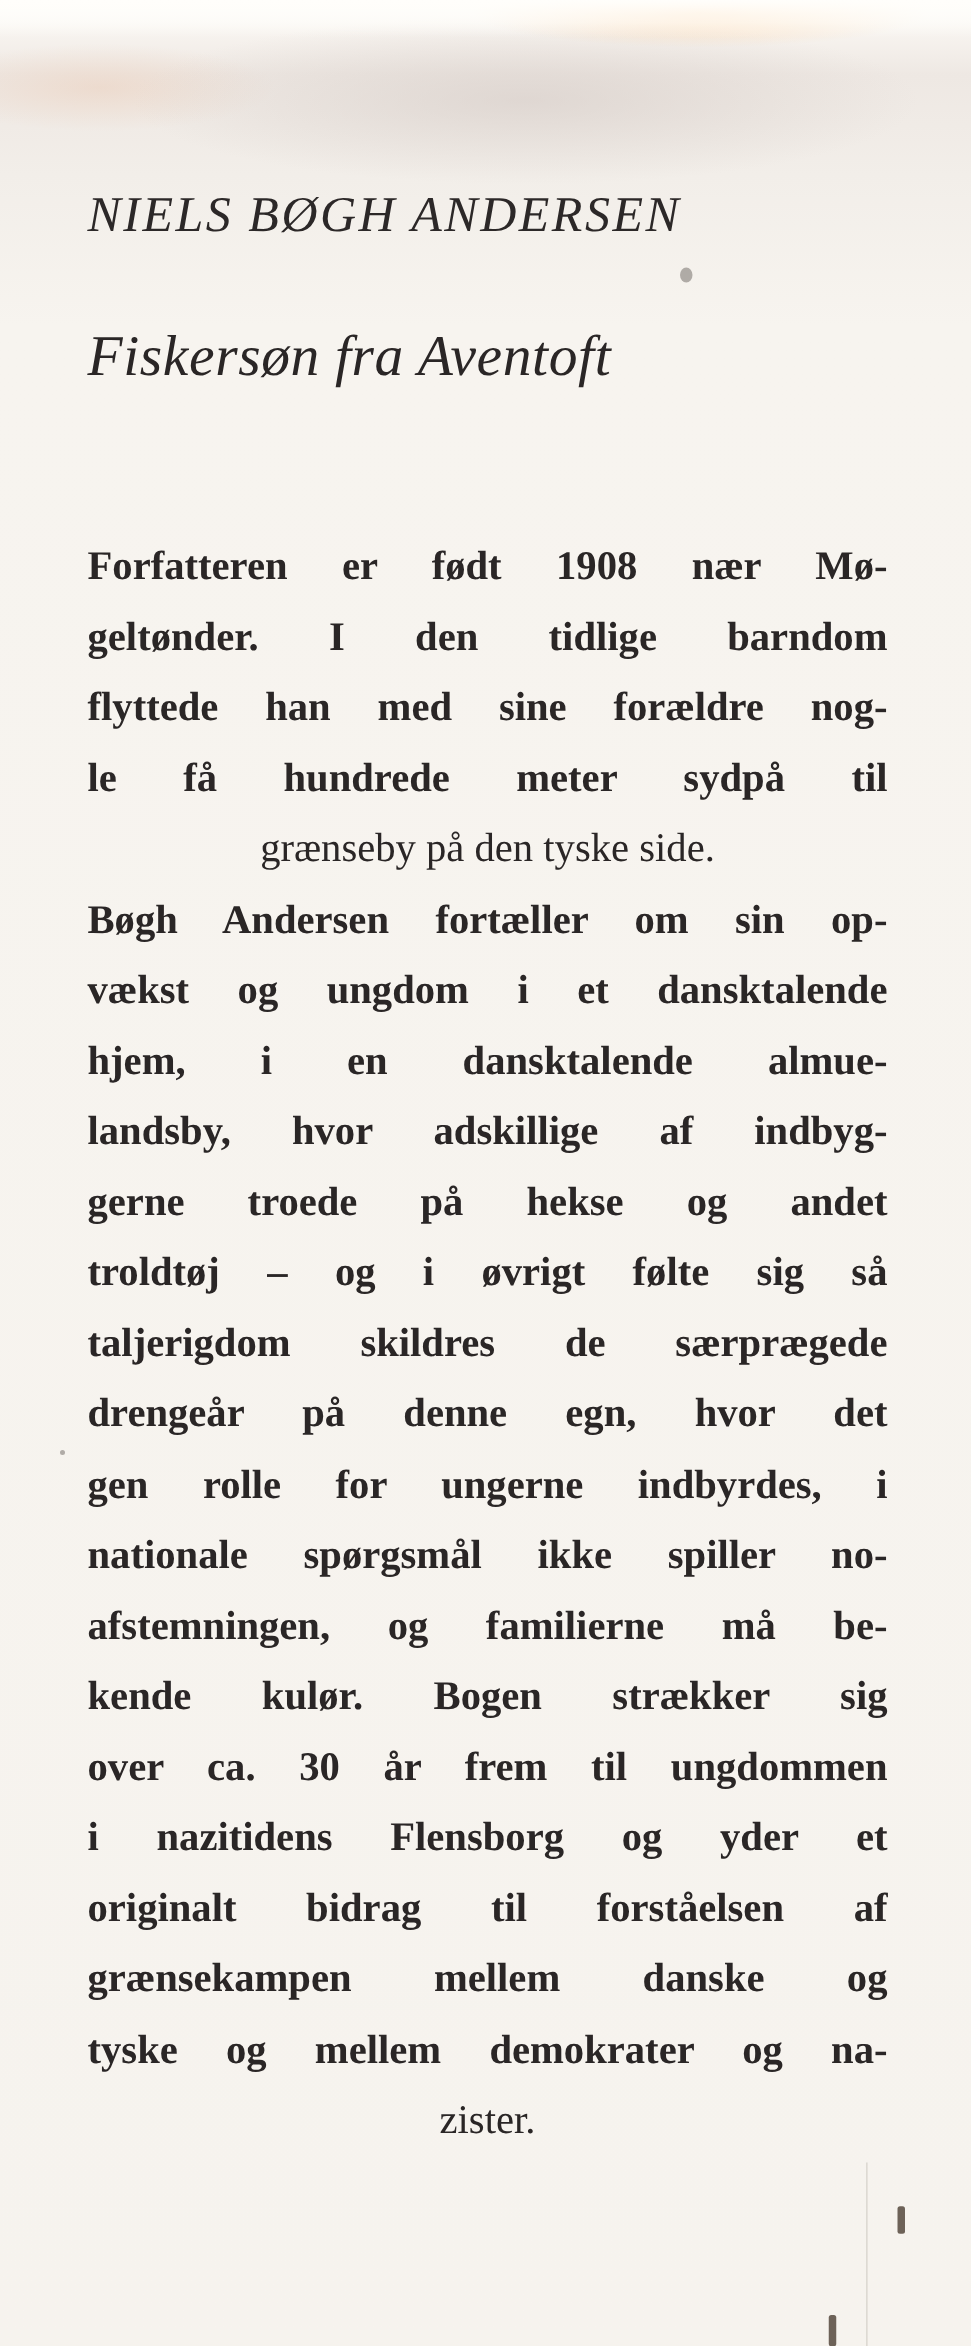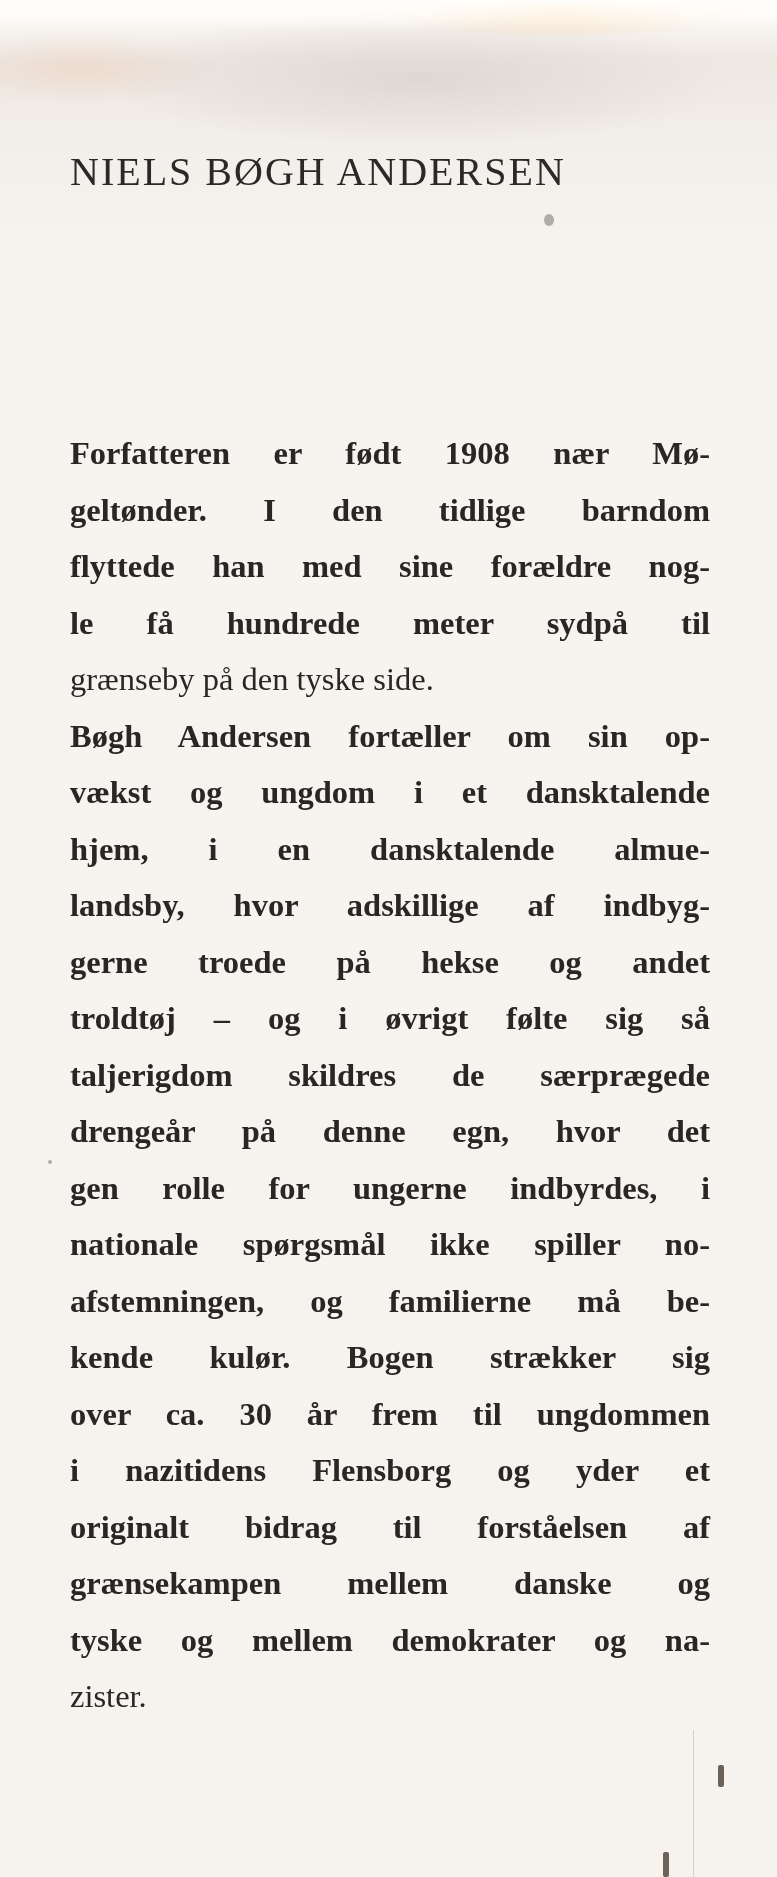--- a/index.html
+++ b/index.html
@@ -37,20 +37,21 @@
     }
     .author {
       position: absolute;
       left: 70px;
       top: 148px;
       font-size: 40px;
       letter-spacing: 2px;
       font-weight: normal;
       color: #2c2828;
       white-space: nowrap;
+      font-style: italic;
     }
     .title {
       position: absolute;
       left: 70px;
       top: 258px;
       font-size: 46px;
       font-style: italic;
       color: #2a2626;
       white-space: nowrap;
       letter-spacing: 0.5px;
@@ -61,20 +62,21 @@
       top: 425px;
       width: 640px;
       font-size: 32.5px;
       line-height: 56.5px;
       color: #2a2626;
     }
     .line {
       display: block;
       white-space: nowrap;
       height: 56.5px;
+      text-align: center;
     }
     .line.justify {
       text-align: justify;
       text-align-last: justify;
       white-space: normal;
       font-weight: bold;
     }
     .fold-line {
       position: absolute;
       width: 1px;
@@ -91,20 +93,21 @@
 
 <div class="page">
   <div class="stain-top"></div>
   <div class="speck" style="left:544px; top:214px; width:10px; height:12px;"></div>
   <div class="speck" style="left:48px; top:1160px; width:4px; height:4px;"></div>
   <div class="fold-line" style="left:693px; top:1730px; height:147px;"></div>
   <div class="edge-mark" style="left:718px; top:1765px; width:6px; height:22px;"></div>
   <div class="edge-mark" style="left:663px; top:1852px; width:6px; height:25px;"></div>
 
   <div class="author">NIELS BØGH ANDERSEN</div>
+  <div class="title">Fiskersøn fra Aventoft</div>
 
   <div class="body-text" id="blurb">
       <span class="line justify">Forfatteren er født 1908 nær Mø-</span>
       <span class="line justify">geltønder. I den tidlige barndom</span>
       <span class="line justify">flyttede han med sine forældre nog-</span>
       <span class="line justify">le få hundrede meter sydpå til</span>
       <span class="line">grænseby på den tyske side.</span>
       <span class="line justify">Bøgh Andersen fortæller om sin op-</span>
       <span class="line justify">vækst og ungdom i et dansktalende</span>
       <span class="line justify">hjem, i en dansktalende almue-</span>

